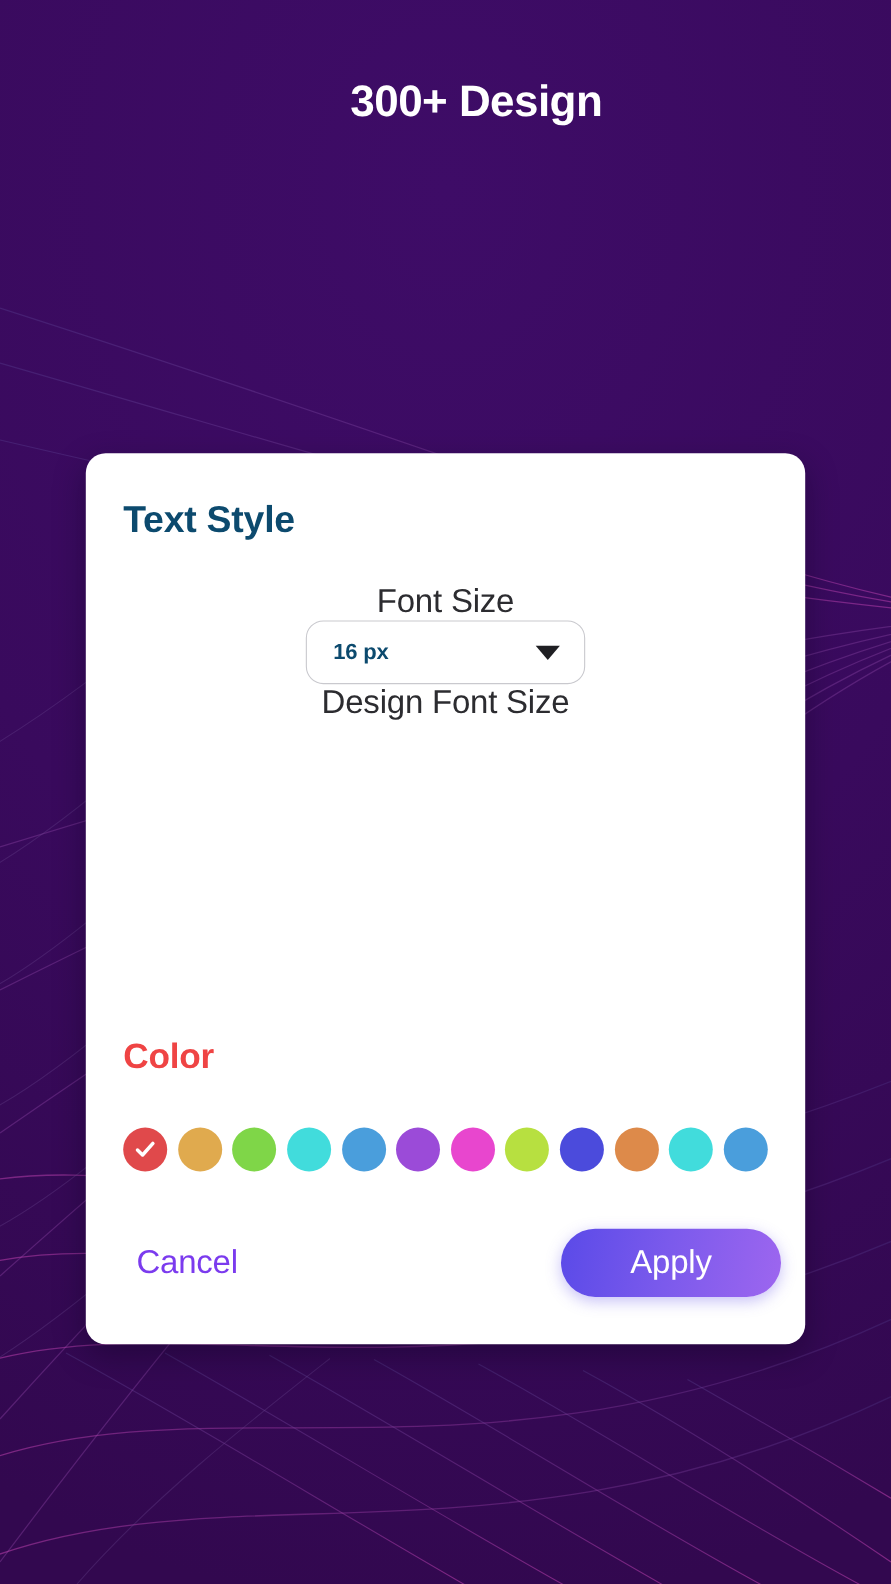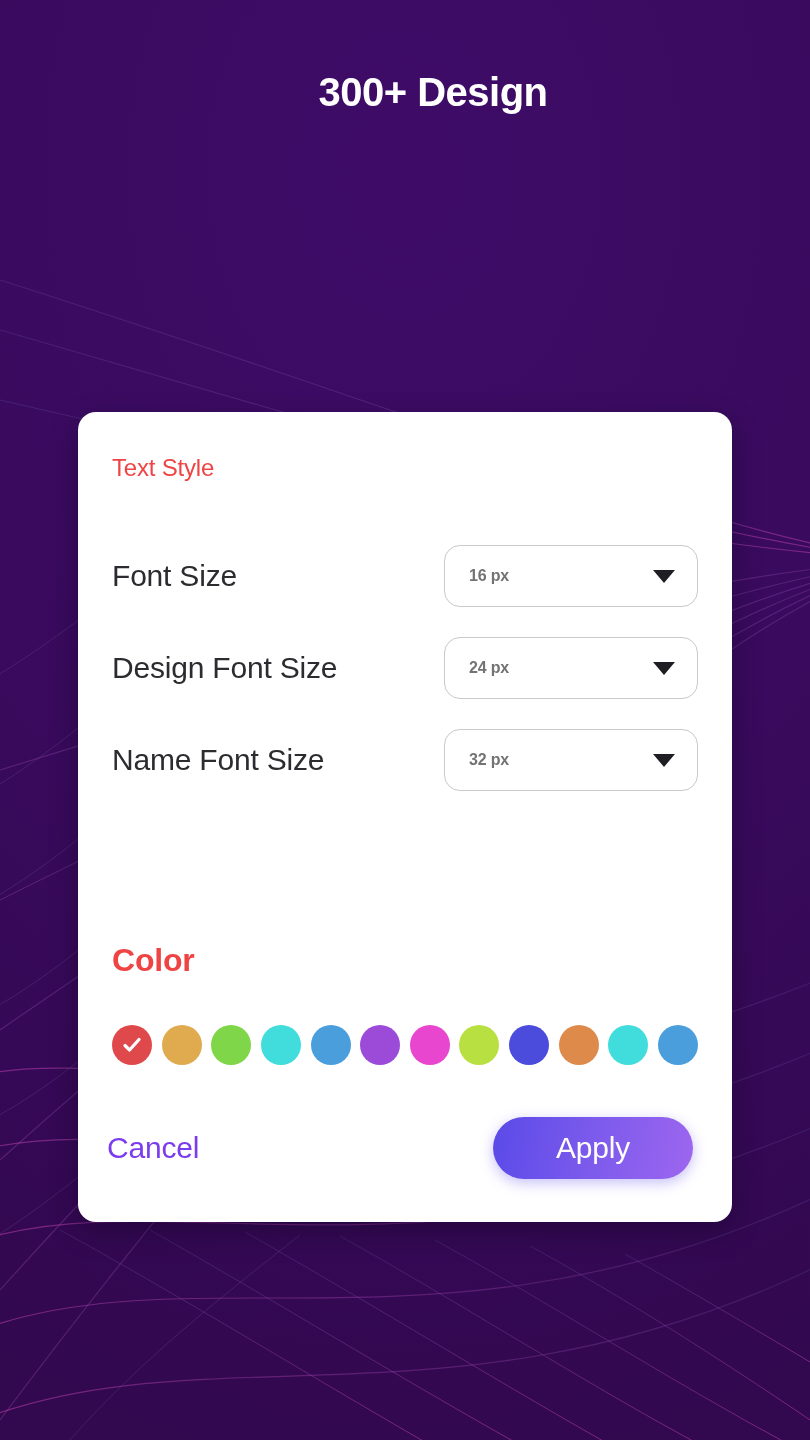--- a/index.html
+++ b/index.html
@@ -61,60 +61,61 @@
     box-shadow: 0 10px 28px rgba(10, 0, 25, 0.35);
     z-index: 6;
     box-sizing: border-box;
     padding: 0 34px;
   }
 
   .card-title {
     position: absolute;
     left: 34px;
     top: 42px;
-    font-size: 24px;
-    font-weight: normal;
-    color: #ef4444;
+    font-size: 34px;
+    font-weight: bold;
+    color: #0c4a6e;
     letter-spacing: -0.2px;
   }
 
   .rows {
     position: absolute;
     left: 34px;
     top: 118px;
     width: 586px;
   }
   .row {
     height: 92px;
     display: flex;
     align-items: center;
     justify-content: space-between;
+    flex-direction: column;
   }
   .row-label {
     font-size: 30px;
     color: #2C2C30;
     letter-spacing: -0.2px;
     white-space: nowrap;
   }
   .select {
     position: relative;
     width: 254px;
     height: 62px;
     border: 1.5px solid #C9C9CE;
     border-radius: 16px;
     background: #FFFFFF;
     display: flex;
     align-items: center;
     box-sizing: border-box;
     padding: 0 18px 0 24px;
   }
   .select-value {
-    font-size: 16px;
+    font-size: 20px;
     font-weight: bold;
-    color: #737373;
+    color: #0c4a6e;
     letter-spacing: -0.2px;
     flex: 1;
   }
   .caret {
     width: 0;
     height: 0;
     border-left: 11px solid transparent;
     border-right: 11px solid transparent;
     border-top: 13px solid #1F1F23;
     margin-right: 4px;
@@ -149,21 +150,21 @@
   .swatch .check {
     position: absolute;
     inset: 0;
     display: flex;
     align-items: center;
     justify-content: center;
   }
 
   .footer {
     position: absolute;
-    left: 29px;
+    left: 46px;
     top: 700px;
     width: 586px;
     height: 72px;
     display: flex;
     align-items: center;
     justify-content: space-between;
   }
   .btn-cancel {
     font-size: 30px;
     color: #7B3BEE;
@@ -261,33 +262,22 @@
     <div class="row">
       <span class="row-label">Font Size</span>
       <div class="select">
         <span class="select-value">16 px</span>
         <span class="caret"></span>
       </div>
     </div>
 
     <div class="row">
       <span class="row-label">Design Font Size</span>
-      <div class="select">
-        <span class="select-value">24 px</span>
-        <span class="caret"></span>
-      </div>
     </div>
 
-    <div class="row">
-      <span class="row-label">Name Font Size</span>
-      <div class="select">
-        <span class="select-value">32 px</span>
-        <span class="caret"></span>
-      </div>
-    </div>
 
     <div class="row">
     </div>
 
   </div>
 
   <div class="color-title">Color</div>
 
   <div class="swatches" id="swatches">
       <div class="swatch" style="background: rgb(224, 73, 75);">

